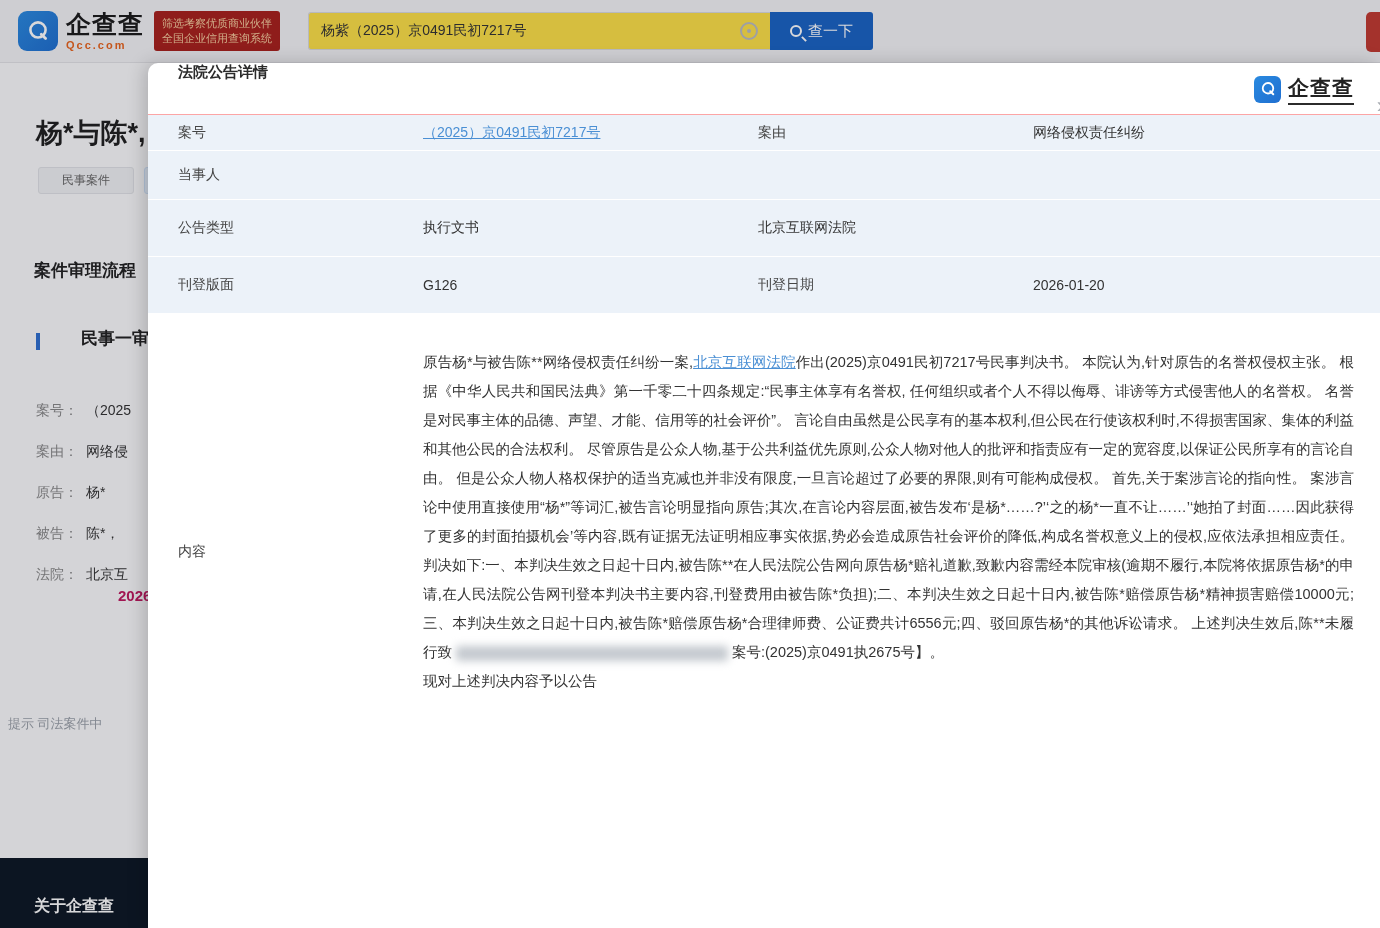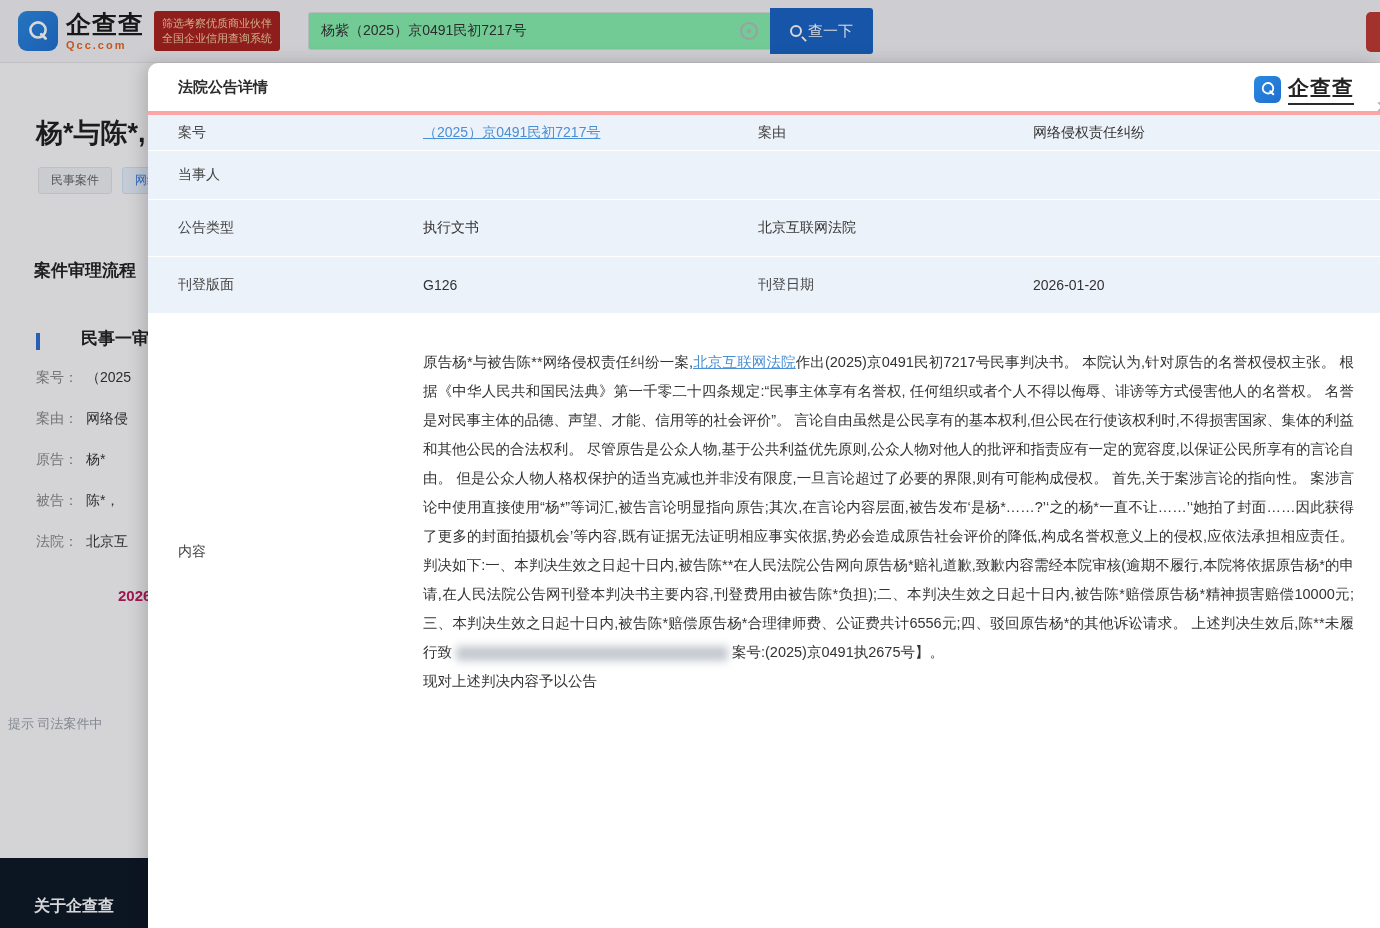--- a/index.html
+++ b/index.html
@@ -16,69 +16,69 @@
     background:linear-gradient(135deg,#2a8ae0,#1f6fd0); display:flex; align-items:center; justify-content:center; }
   .logo-icon svg { width:26px; height:26px; }
   .logo-txt { margin-left:8px; line-height:1; }
   .logo-txt .cn { font-size:25px; font-weight:bold; color:#1b1b1b; letter-spacing:1px; }
   .logo-txt .en { font-size:11px; color:#e8641e; font-weight:bold; letter-spacing:2px; margin-top:3px; }
 
   .red-badge { margin-left:10px; background:#a8211c; border-radius:3px; padding:5px 8px;
     color:#f7cfa0; font-size:11px; font-weight:normal; line-height:15px; text-align:center; white-space:nowrap; }
 
   .search-box { display:flex; align-items:center; margin-left:28px; }
-  .search-input { width:462px; height:38px; background:#86efac; border:1px solid #d9dadd; border-right:none;
+  .search-input { width:462px; height:38px; background:#fde047; border:1px solid #d9dadd; border-right:none;
     border-radius:3px 0 0 3px; display:flex; align-items:center; padding:16px 12px; }
   .search-input .q { font-size:14px; color:#333; flex:1; white-space:nowrap; overflow:hidden; }
   .cam-icon { width:18px; height:18px; border:2px solid #b9bcc2; border-radius:50%; position:relative; flex:none; }
   .cam-icon:after { content:""; position:absolute; left:5px; top:5px; width:4px; height:4px; background:#b9bcc2; border-radius:50%; }
-  .search-btn { height:46px; padding:0 20px; background:#1a63c4; color:#fff; font-size:15px;
+  .search-btn { height:38px; padding:0 20px; background:#1a63c4; color:#fff; font-size:15px;
     border:none; border-radius:0 3px 3px 0; display:flex; align-items:center; cursor:pointer; }
   .mag { width:12px; height:12px; border:2px solid #fff; border-radius:50%; position:relative; margin-right:6px; }
   .mag:after { content:""; position:absolute; width:6px; height:2px; background:#fff; transform:rotate(45deg); left:9px; top:11px; }
 
   .hdr-right { margin-left:auto; display:flex; align-items:center; margin-right:46px; }
   .apps { display:flex; align-items:center; margin-right:36px; cursor:pointer; }
   .grid-icon { width:16px; height:16px; display:grid; grid-template-columns:7px 7px; grid-template-rows:7px 7px; gap:2px; margin-right:6px; }
   .grid-icon i { background:#2e6bd8; border-radius:1px; }
   .grid-icon i:nth-child(2) { background:#5a8ee6; }
   .apps .lbl { font-size:15px; color:#333; }
   .caret { font-size:10px; color:#666; margin-left:4px; }
   .biz-center { font-size:15px; color:#333; margin-right:40px; cursor:pointer; }
   .phone-icon { width:16px; height:26px; border:2px solid #9a9da3; border-radius:4px; position:relative; }
   .phone-icon:after { content:""; position:absolute; bottom:2px; left:3px; right:3px; height:2px; background:#9a9da3; }
   .red-sliver { position:absolute; right:0; top:12px; width:14px; height:40px; background:#c23a30; border-radius:5px 0 0 5px; }
 
   
   .bg-body { position:absolute; left:0; top:63px; width:1380px; }
   .case-title { position:absolute; left:36px; top:52px; font-size:27px; font-weight:bold; color:#1f1f1f; white-space:nowrap; }
   .tags { position:absolute; left:38px; top:104px; display:flex; }
-  .tag { font-size:12px; padding:4px 12px; border-radius:3px; white-space:nowrap; }
+  .tag { font-size:12px; padding:4px 23px; border-radius:3px; white-space:nowrap; }
   .tag.grey { background:#f0f1f3; color:#666; border:1px solid #e0e2e6; }
   .tag.blue { background:#e6f0fc; color:#3a7bd5; border:1px solid #cfe2f8; margin-left:10px; }
   .flow-title { position:absolute; left:34px; top:196px; font-size:17px; font-weight:bold; color:#222; white-space:nowrap; }
   .stage { position:absolute; left:36px; top:264px; display:flex; align-items:flex-end;gap:32px; }
   .stage .bar { width:4px; height:17px; background:#2f6fd0; margin-right:9px; }
   .stage .txt { font-size:17px; font-weight:bold; color:#222; white-space:nowrap; }
-  .bg-field { position:absolute; left:36px; display:flex; white-space:nowrap; font-size:14px; }
+  .bg-field { position:absolute; left:36px; display:flex; white-space:nowrap; font-size:14px;margin-top:33px; }
   .bg-field .fl { color:#888; margin-right:8px; }
   .bg-field .fv { color:#333; }
   .bg-date { position:absolute; left:118px; top:524px; font-size:15px; font-weight:bold; color:#be185d; white-space:nowrap; }
   .bg-hint { position:absolute; left:8px; top:652px; font-size:13px; color:#9aa0a8; white-space:nowrap; }
 
   .bg-footer { position:absolute; left:0; top:795px; width:1380px; height:133px; background:#0d1724; }
   .bg-footer .ft-title { position:absolute; left:34px; top:38px; font-size:16px; font-weight:bold; color:#fff; white-space:nowrap; }
 
   
   .dim { position:absolute; inset:0; background:rgba(10,15,25,0.16); z-index:5; }
 
   
   .modal { position:absolute; left:148px; top:63px; right:0; bottom:0; background:#fff; z-index:10;
     border-top-left-radius:10px; box-shadow:-4px 0 18px rgba(0,0,0,0.18); overflow:hidden; }
-  .m-header { height:52px; display:flex; align-items:center; padding:0 30px; border-bottom:4px solid #fca5a5; position:relative; }
+  .m-header { height:52px; display:flex; align-items:flex-start; padding:0 30px; border-bottom:1px solid #fca5a5; position:relative; }
   .m-title { font-size:15px; font-weight:bold; color:#2b2b2b; }
   .m-brand { position:absolute; right:26px; top:0; height:52px; display:flex; align-items:center; }
   .m-brand .b-icon { width:27px; height:27px; border-radius:6px; background:linear-gradient(135deg,#2a8ae0,#1f6fd0);
     display:flex; align-items:center; justify-content:center; margin-right:7px; }
   .m-brand .b-icon svg { width:18px; height:18px; }
   .m-brand .b-txt { font-size:21px; font-weight:bold; color:#222; border-bottom:2px solid #2b2b2b; padding-bottom:1px; letter-spacing:1px; }
   .m-chevron { position:absolute; right:-4px; top:30px; font-size:22px; color:#a9adb3; }
 
   .t-row { display:flex; border-bottom:1px solid #fff; }
   .t-row.tint { background:#ecf2f9; }

